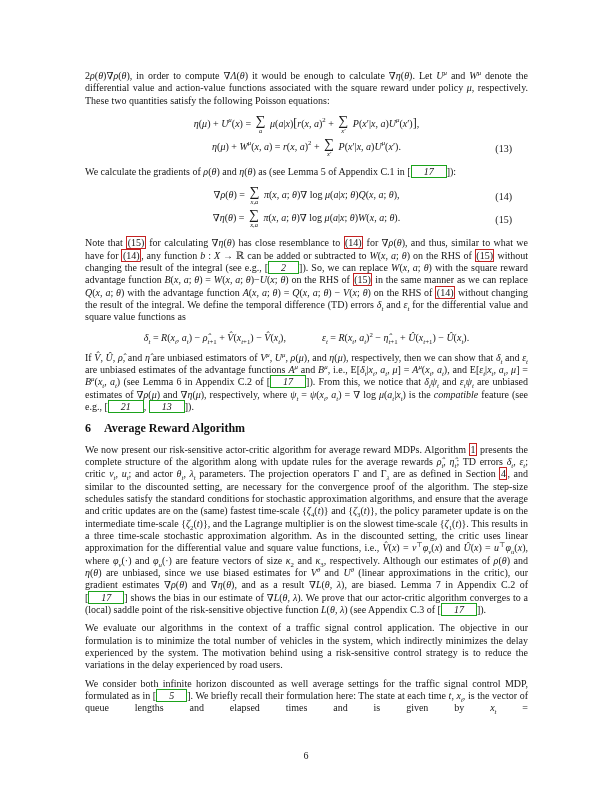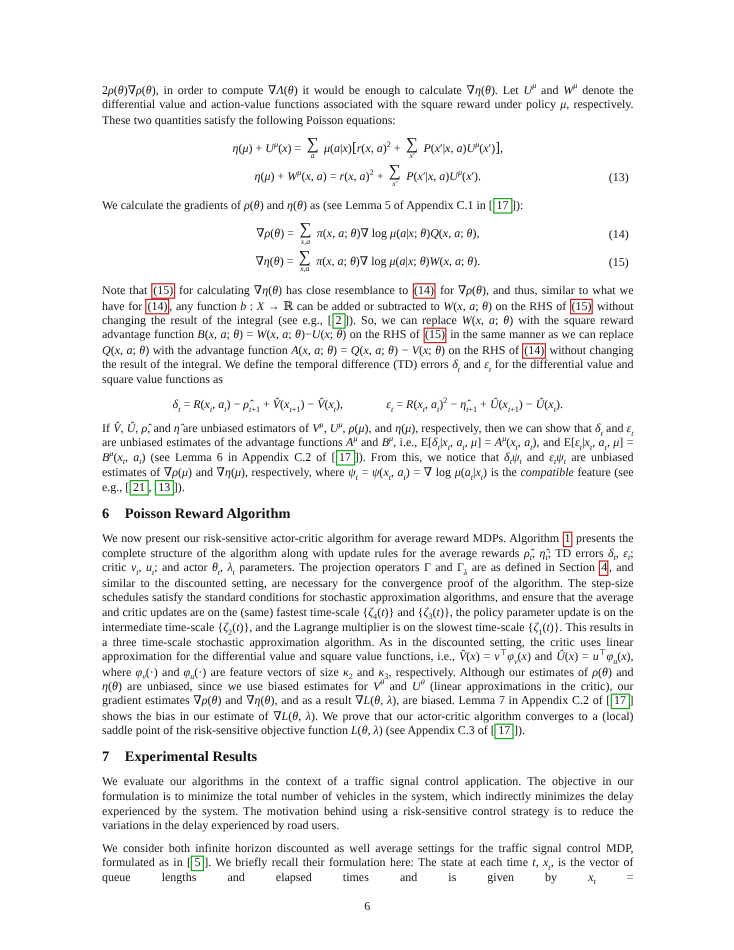--- a/index.html
+++ b/index.html
@@ -7,29 +7,29 @@
         font-family:"Liberation Serif","DejaVu Serif",serif;color:#151515;overflow:hidden;}
   .content{position:absolute;left:85px;top:70px;width:443px;}
   p.body{margin:0 0 6px 0;font-size:10px;line-height:12.35px;text-align:justify;}
   p.body.cut{text-align-last:justify;margin-bottom:0;}
   sup{font-size:6.8px;vertical-align:super;line-height:0;}
   sub{font-size:6.8px;vertical-align:sub;line-height:0;}
   .eqblock{position:relative;margin:3px 0 7px 0;}
   .eqrow{position:relative;display:flex;justify-content:center;align-items:center;
          min-height:23px;font-size:10px;}
   .eqbody{white-space:nowrap;}
-  .eqnum{position:absolute;right:4px;top:50%;transform:translateY(-50%);font-size:10px;}
+  .eqnum{position:absolute;right:16px;top:50%;transform:translateY(-50%);font-size:10px;}
   .sum{display:inline-flex;flex-direction:column;align-items:center;margin:0 2px;
        vertical-align:middle;}
   .sum .op{font-size:14px;line-height:12px;}
   .sum .lo{font-size:6.5px;line-height:7px;font-style:italic;}
   .bigbr{font-size:12px;}
   .eqgap{display:inline-block;width:36px;}
   .rbox{border:1px solid var(--eqlink,#c42222);padding:0 0.5px;}
-  .gbox{border:1px solid var(--citelink,#1ba31b);padding:0 2px;}
+  .gbox{border:1px solid var(--citelink,#1ba31b);padding:0 12px;font-style:italic;}
   h2.sec{font-size:12px;font-weight:bold;margin:7px 0 8px 0;color:#111;}
   h2.sec .num{display:inline-block;margin-right:13px;}
   .pagenum{position:absolute;top:750px;left:0;width:612px;text-align:center;
            font-size:10px;color:#151515;}
 </style>
 </head>
 <body>
 
 <div class="page">
   <div class="content">
@@ -78,28 +78,25 @@
 
     <div class="eqblock" style="margin:1px 0 6px 0;">
       <div class="eqrow" style="min-height:16px;">
         <span class="eqbody"><i>δ</i><sub><i>t</i></sub> = <i>R</i>(<i>x</i><sub><i>t</i></sub>, <i>a</i><sub><i>t</i></sub>) − <i>ρ̂</i><sub><i>t</i>+1</sub> + <i>V̂</i>(<i>x</i><sub><i>t</i>+1</sub>) − <i>V̂</i>(<i>x</i><sub><i>t</i></sub>),<span class="eqgap"></span><i>ε</i><sub><i>t</i></sub> = <i>R</i>(<i>x</i><sub><i>t</i></sub>, <i>a</i><sub><i>t</i></sub>)<sup>2</sup> − <i>η̂</i><sub><i>t</i>+1</sub> + <i>Û</i>(<i>x</i><sub><i>t</i>+1</sub>) − <i>Û</i>(<i>x</i><sub><i>t</i></sub>).</span>
       </div>
     </div>
 
     <p class="body">If <i>V̂</i>, <i>Û</i>, <i>ρ̂</i>, and <i>η̂</i> are unbiased estimators of <i>V</i><sup><i>μ</i></sup>, <i>U</i><sup><i>μ</i></sup>, <i>ρ</i>(<i>μ</i>), and <i>η</i>(<i>μ</i>), respectively, then we can show that <i>δ</i><sub><i>t</i></sub> and <i>ε</i><sub><i>t</i></sub> are unbiased estimates of the advantage functions <i>A</i><sup><i>μ</i></sup> and <i>B</i><sup><i>μ</i></sup>, i.e., E[<i>δ</i><sub><i>t</i></sub>|<i>x</i><sub><i>t</i></sub>, <i>a</i><sub><i>t</i></sub>, <i>μ</i>] = <i>A</i><sup><i>μ</i></sup>(<i>x</i><sub><i>t</i></sub>, <i>a</i><sub><i>t</i></sub>), and E[<i>ε</i><sub><i>t</i></sub>|<i>x</i><sub><i>t</i></sub>, <i>a</i><sub><i>t</i></sub>, <i>μ</i>] = <i>B</i><sup><i>μ</i></sup>(<i>x</i><sub><i>t</i></sub>, <i>a</i><sub><i>t</i></sub>) (see Lemma 6 in Appendix C.2 of [<span class="gbox">17</span>]). From this, we notice that <i>δ</i><sub><i>t</i></sub><i>ψ</i><sub><i>t</i></sub> and <i>ε</i><sub><i>t</i></sub><i>ψ</i><sub><i>t</i></sub> are unbiased estimates of ∇<i>ρ</i>(<i>μ</i>) and ∇<i>η</i>(<i>μ</i>), respectively, where <i>ψ</i><sub><i>t</i></sub> = <i>ψ</i>(<i>x</i><sub><i>t</i></sub>, <i>a</i><sub><i>t</i></sub>) = ∇ log <i>μ</i>(<i>a</i><sub><i>t</i></sub>|<i>x</i><sub><i>t</i></sub>) is the <i>compatible</i> feature (see e.g., [<span class="gbox">21</span>, <span class="gbox">13</span>]).</p>
 
     <h2 class="sec">
-      <span class="num">6</span><span>Poisson Reward Algorithm</span>
+      <span class="num">6</span><span>Average Reward Algorithm</span>
     </h2>
 
     <p class="body">We now present our risk-sensitive actor-critic algorithm for average reward MDPs.  Algorithm <span class="rbox">1</span> presents the complete structure of the algorithm along with update rules for the average rewards <i>ρ̂</i><sub><i>t</i></sub>, <i>η̂</i><sub><i>t</i></sub>; TD errors <i>δ</i><sub><i>t</i></sub>, <i>ε</i><sub><i>t</i></sub>; critic <i>v</i><sub><i>t</i></sub>, <i>u</i><sub><i>t</i></sub>; and actor <i>θ</i><sub><i>t</i></sub>, <i>λ</i><sub><i>t</i></sub> parameters. The projection operators Γ and Γ<sub><i>λ</i></sub> are as defined in Section <span class="rbox">4</span>, and similar to the discounted setting, are necessary for the convergence proof of the algorithm. The step-size schedules satisfy the standard conditions for stochastic approximation algorithms, and ensure that the average and critic updates are on the (same) fastest time-scale {<i>ζ</i><sub>4</sub>(<i>t</i>)} and {<i>ζ</i><sub>3</sub>(<i>t</i>)}, the policy parameter update is on the intermediate time-scale {<i>ζ</i><sub>2</sub>(<i>t</i>)}, and the Lagrange multiplier is on the slowest time-scale {<i>ζ</i><sub>1</sub>(<i>t</i>)}. This results in a three time-scale stochastic approximation algorithm. As in the discounted setting, the critic uses linear approximation for the differential value and square value functions, i.e., <i>V̂</i>(<i>x</i>) = <i>v</i><sup>⊤</sup><i>φ</i><sub><i>v</i></sub>(<i>x</i>) and <i>Û</i>(<i>x</i>) = <i>u</i><sup>⊤</sup><i>φ</i><sub><i>u</i></sub>(<i>x</i>), where <i>φ</i><sub><i>v</i></sub>(·) and <i>φ</i><sub><i>u</i></sub>(·) are feature vectors of size <i>κ</i><sub>2</sub> and <i>κ</i><sub>3</sub>, respectively. Although our estimates of <i>ρ</i>(<i>θ</i>) and <i>η</i>(<i>θ</i>) are unbiased, since we use biased estimates for <i>V</i><sup><i>θ</i></sup> and <i>U</i><sup><i>θ</i></sup> (linear approximations in the critic), our gradient estimates ∇<i>ρ</i>(<i>θ</i>) and ∇<i>η</i>(<i>θ</i>), and as a result ∇<i>L</i>(<i>θ</i>, <i>λ</i>), are biased. Lemma 7 in Appendix C.2 of [<span class="gbox">17</span>] shows the bias in our estimate of ∇<i>L</i>(<i>θ</i>, <i>λ</i>). We prove that our actor-critic algorithm converges to a (local) saddle point of the risk-sensitive objective function <i>L</i>(<i>θ</i>, <i>λ</i>) (see Appendix C.3 of [<span class="gbox">17</span>]).</p>
 
-    <h2 class="sec">
-      <span class="num">7</span><span>Experimental Results</span>
-    </h2>
 
     <p class="body">We evaluate our algorithms in the context of a traffic signal control application. The objective in our formulation is to minimize the total number of vehicles in the system, which indirectly minimizes the delay experienced by the system. The motivation behind using a risk-sensitive control strategy is to reduce the variations in the delay experienced by road users.</p>
 
     <p class="body cut">We consider both infinite horizon discounted as well average settings for the traffic signal control MDP, formulated as in [<span class="gbox">5</span>].  We briefly recall their formulation here:  The state at each time <i>t</i>, <i>x</i><sub><i>t</i></sub>, is the vector of queue lengths and elapsed times and is given by <i>x</i><sub><i>t</i></sub> =</p>
 
   </div>
 
   <div class="pagenum">6</div>
 </div>
 

